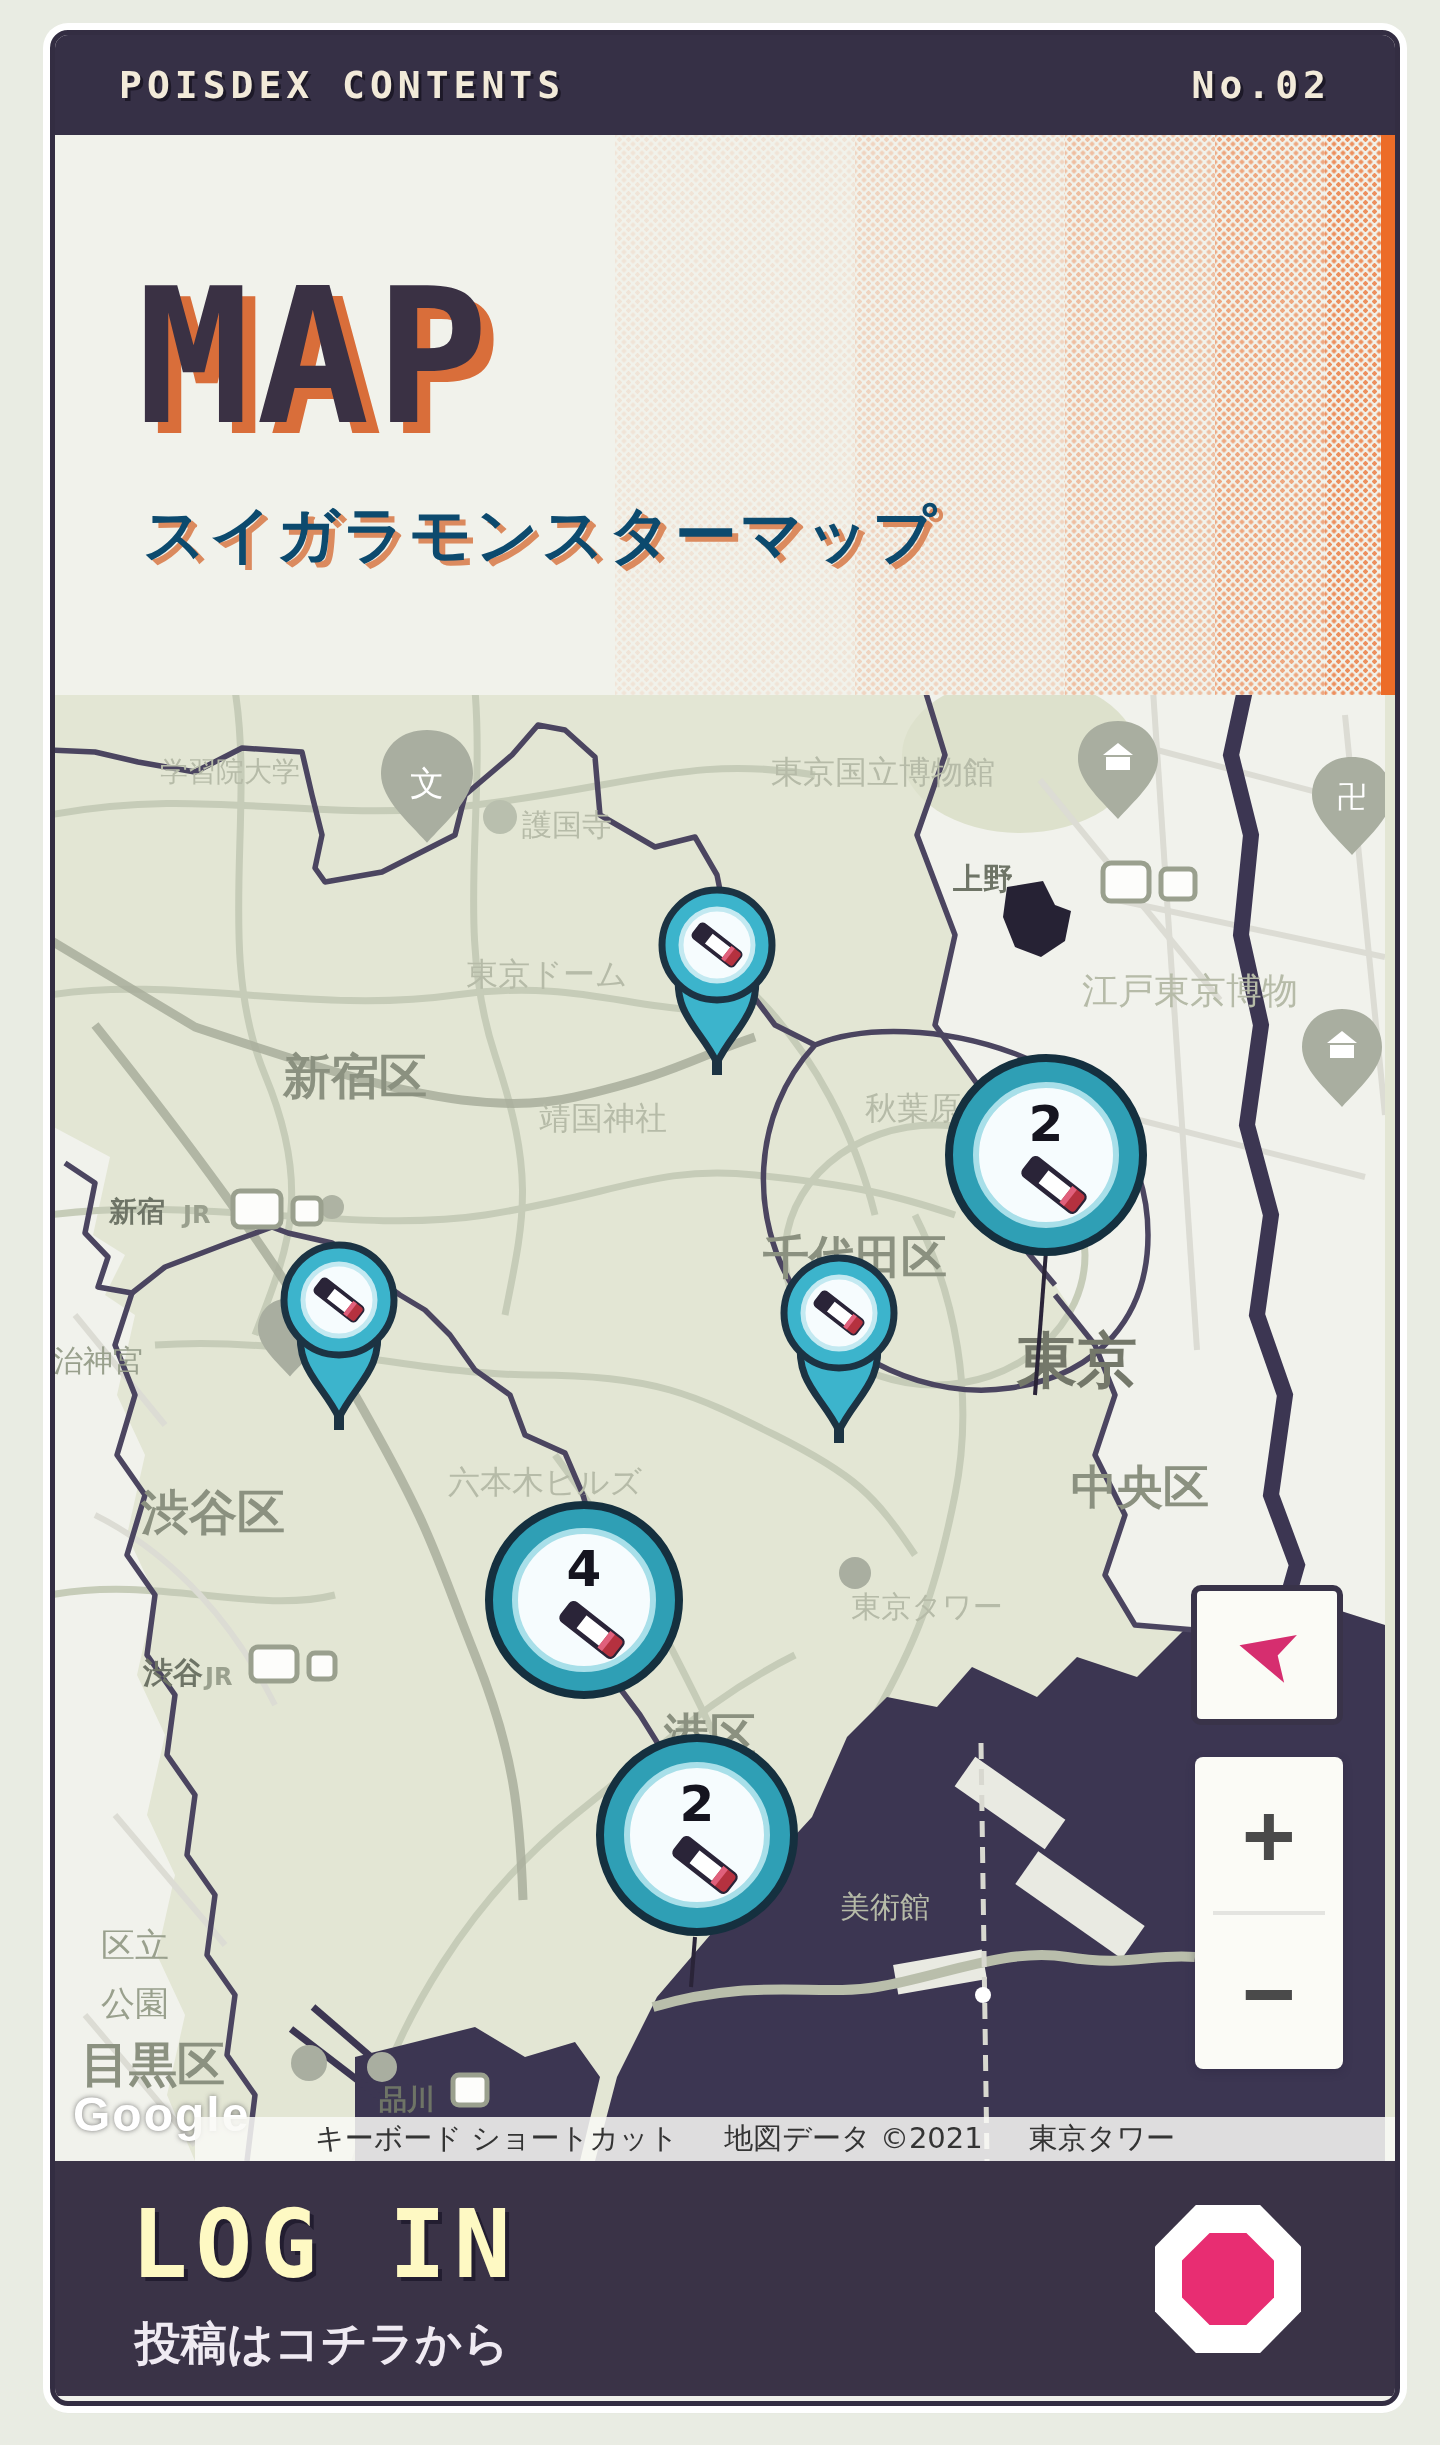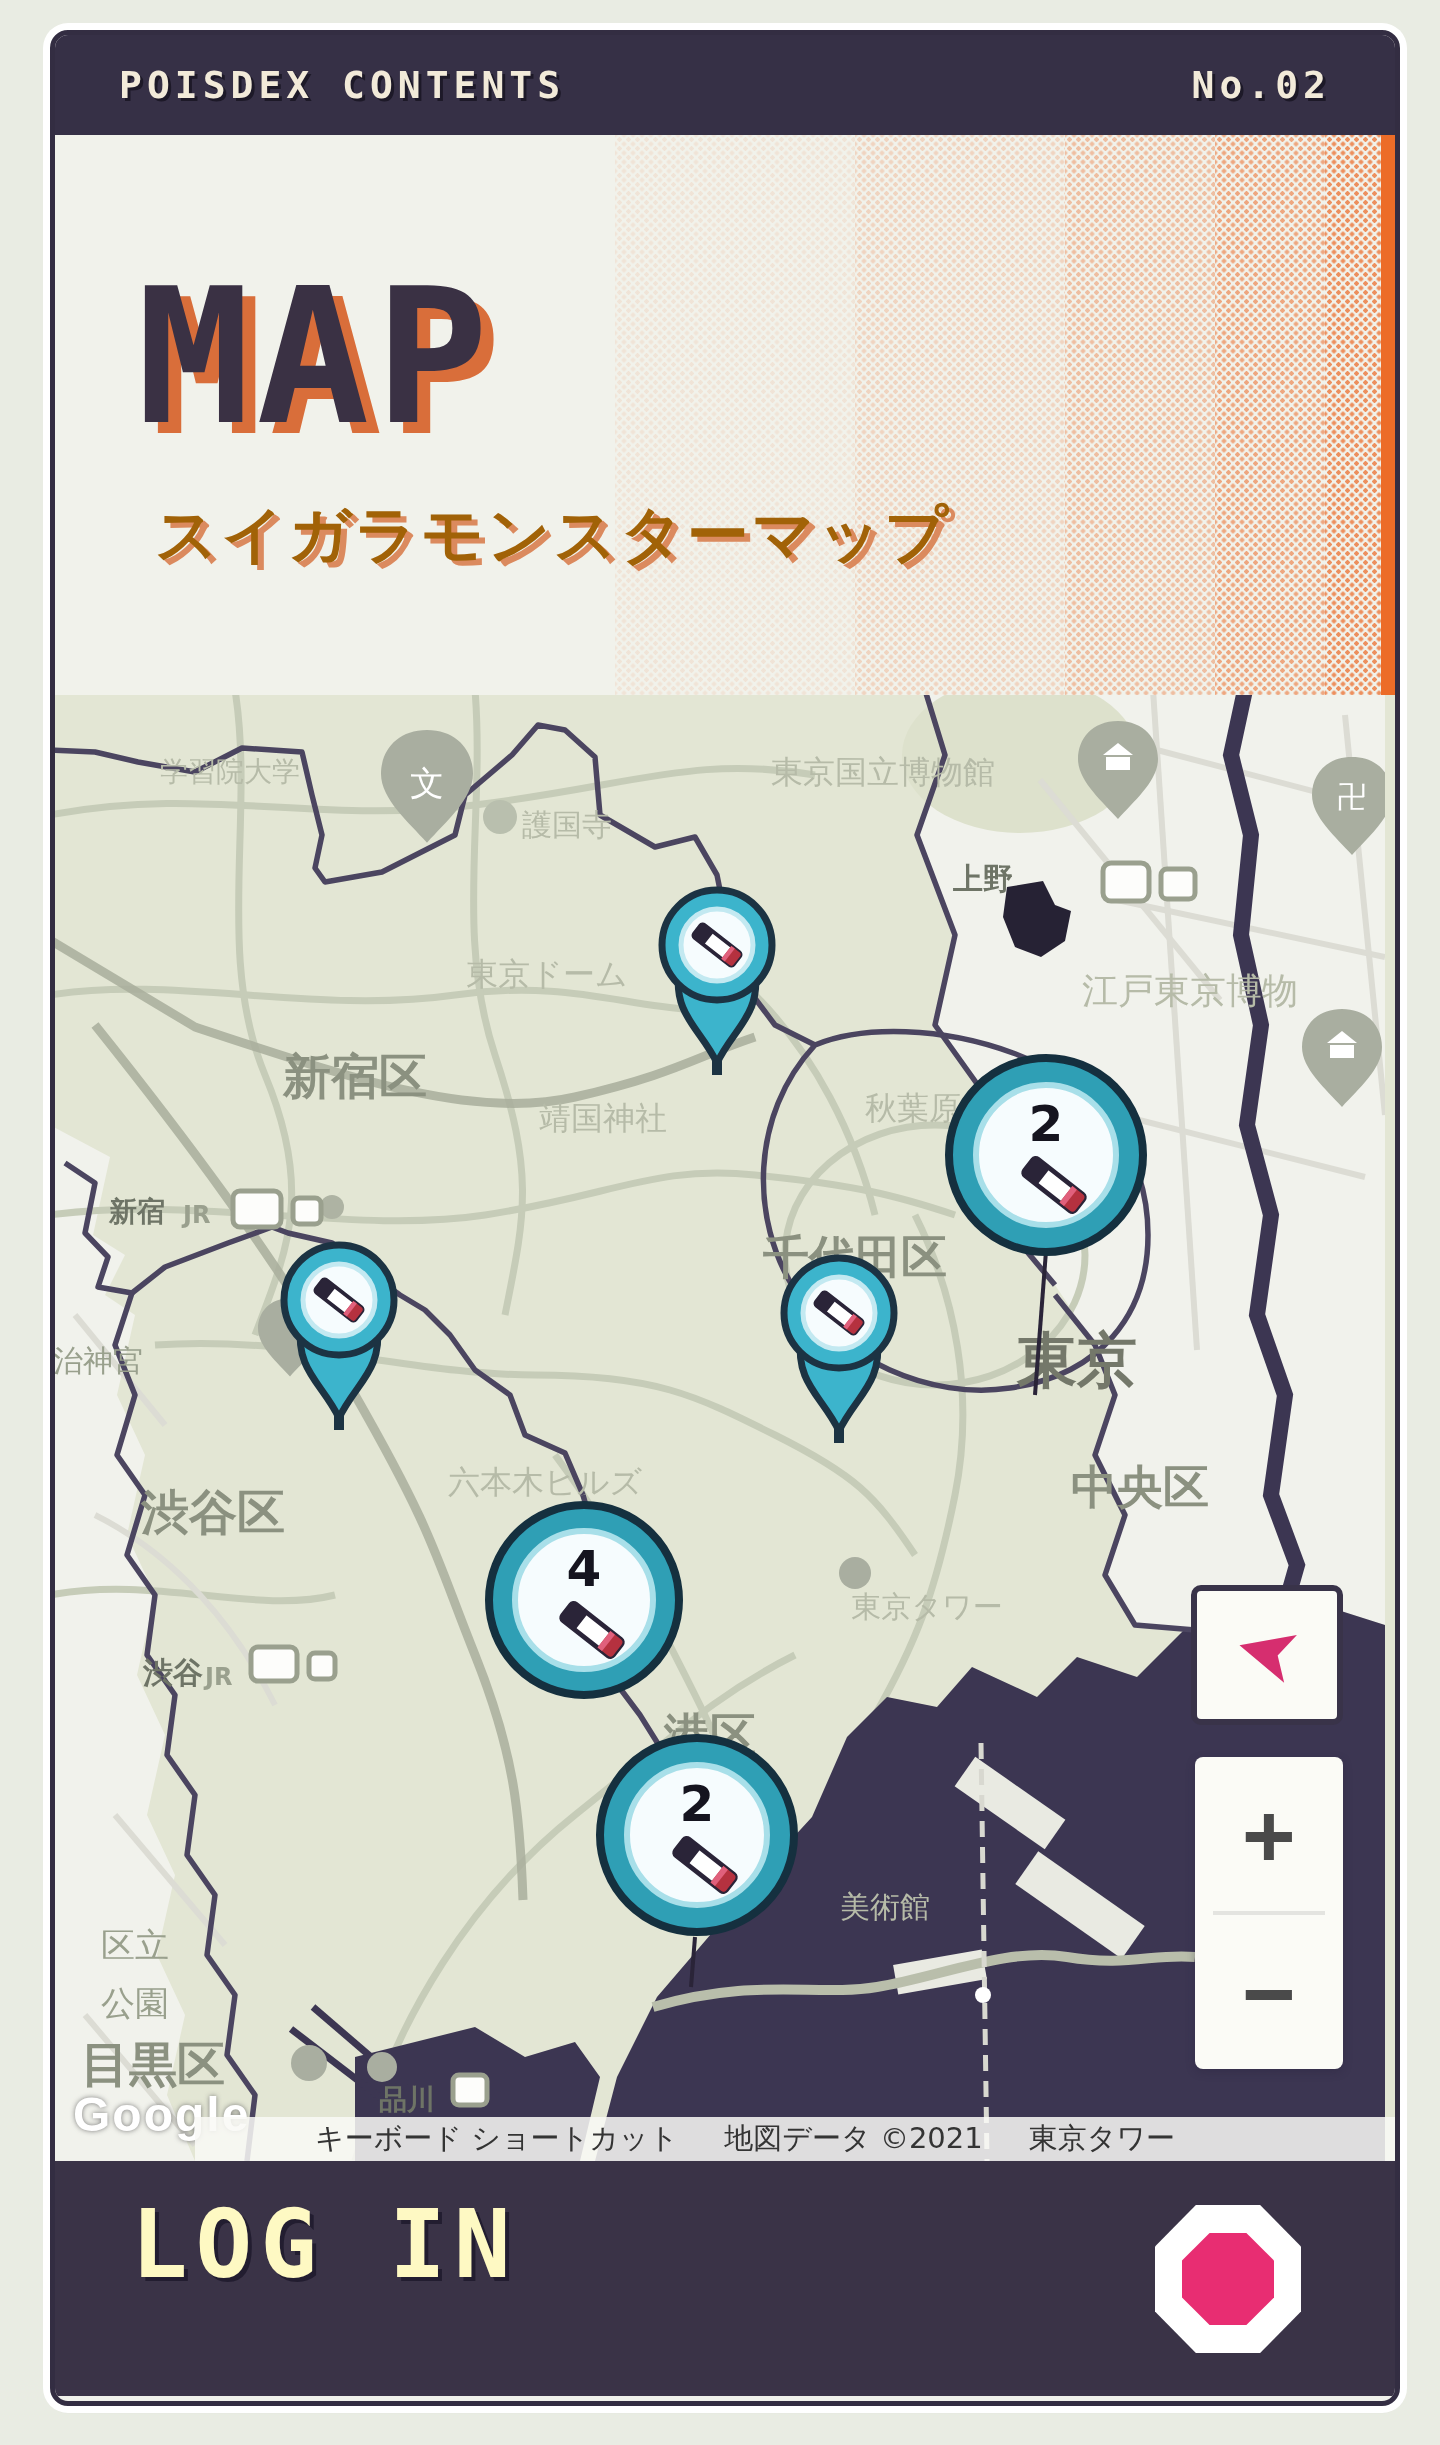--- a/index.html
+++ b/index.html
@@ -20,21 +20,21 @@
                       radial-gradient(circle,rgba(235,106,40,var(--a)) 34%,transparent 36%);
      background-size:9px 9px,9px 9px;background-position:0 0,4.5px 4.5px;}
   .b1{left:560px;width:240px;--a:.10;} .b2{left:800px;width:210px;--a:.22;}
   .b3{left:1010px;width:150px;--a:.38;} .b4{left:1160px;width:110px;--a:.55;}
   .b5{left:1270px;width:60px;--a:.72;}
   .ht-solid{position:absolute;top:0;bottom:0;right:0;width:14px;background:#ec6c28;}
   .map-title{position:absolute;left:82px;top:128px;font-family:"DejaVu Sans Mono",monospace;
      font-weight:bold;font-size:188px;line-height:1;letter-spacing:6px;color:#3a3144;
      text-shadow:13px 11px 0 #d96e3a;}
   .map-subtitle{position:absolute;left:88px;top:358px;font-weight:bold;font-size:62px;
-     letter-spacing:3px;color:#a16207;text-shadow:6px 5px 0 #db8a5e;margin-left:12px;}
+     letter-spacing:3px;color:#0c4a6e;text-shadow:6px 5px 0 #db8a5e;}
   
   .map{position:relative;height:1466px;background:#e3e6d4;overflow:hidden;}
   .map svg{position:absolute;left:0;top:0;}
   .compass-btn{position:absolute;left:1136px;top:890px;width:152px;height:140px;background:#fbfbf6;
      border:6px solid #393349;border-radius:10px;box-sizing:border-box;display:flex;
      align-items:center;justify-content:center;}
   .compass-arrow{font-size:78px;color:#d62e6f;transform:rotate(-165deg);line-height:1;
      font-family:"DejaVu Sans",sans-serif;}
   .zoom-panel{position:absolute;left:1140px;top:1062px;width:148px;height:312px;background:#fbfbf6;
      border-radius:8px;box-shadow:0 3px 8px rgba(40,35,60,.35);display:flex;flex-direction:column;}
@@ -284,19 +284,20 @@
     <div class="google-logo">Google</div>
     <div class="gmap-attr">
       <span>キーボード ショートカット</span>
       <span>地図データ ©2021</span>
       <span>東京タワー</span>
     </div>
   </div>
 
   <div class="footer">
     <div class="login-title">LOG IN</div>
+    <div class="login-sub">投稿はコチラから</div>
     <div class="octagon-btn">
       <div class="octagon-inner"></div>
     </div>
   </div>
 
  </div>
 </div>
 
 </body></html>

